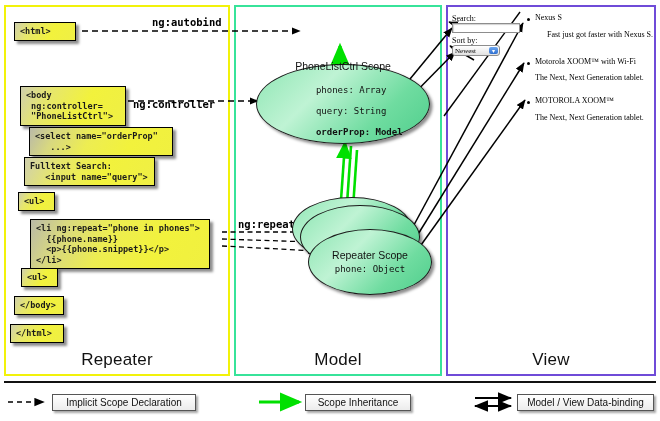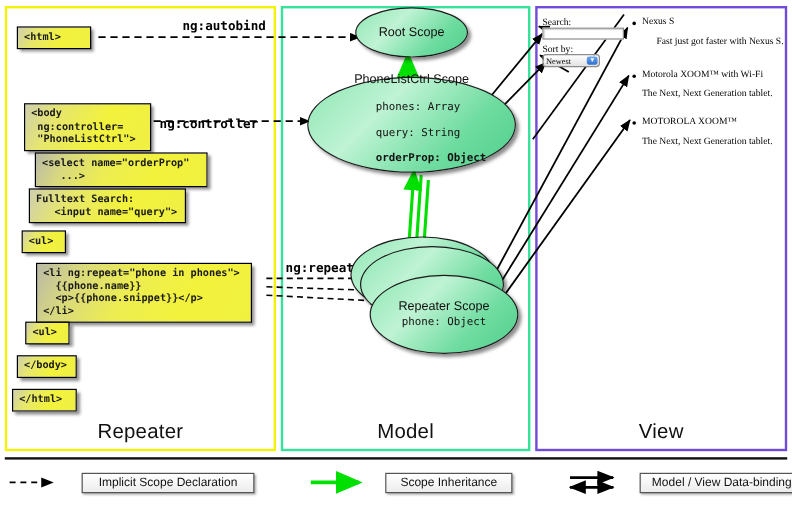--- a/index.html
+++ b/index.html
@@ -53,21 +53,21 @@
     background:linear-gradient(#6ea8f0,#2f6fd0);display:flex;align-items:center;justify-content:center;
     color:#fff;font-size:6px;line-height:6px;}
   .v-item{position:absolute;font-family:"Liberation Serif",serif;font-size:8px;color:#000;white-space:nowrap;}
   .v-bullet{position:absolute;width:3px;height:3px;border-radius:50%;background:#000;}
 
   
   #legend-rule{position:absolute;left:4px;top:381px;width:652px;height:2px;background:#111;}
   .legend-box{position:absolute;box-sizing:border-box;border:1px solid #555;
     background:linear-gradient(#ffffff,#ececec);box-shadow:1.5px 1.5px 2px rgba(0,0,0,.35);
     font-size:10px;color:#111;display:flex;align-items:center;justify-content:center;
-    font-family:"Liberation Sans",sans-serif;height:17px;margin-left:16px;}
+    font-family:"Liberation Sans",sans-serif;height:17px;}
 
   svg.overlay{position:absolute;left:0;top:0;width:660px;height:421px;pointer-events:none;}
 </style>
 </head>
 <body>
 
 <div id="stage">
 
   <div class="panel" id="panel-template">
     <div class="panel-label">Repeater</div>
@@ -140,32 +140,28 @@
   {{phone.name}}
   &lt;p&gt;{{phone.snippet}}&lt;/p&gt;
 &lt;/li&gt;</div>
 
   <div class="codebox plain" style="left:21px;top:268px;width:37px;">&lt;ul&gt;</div>
 
   <div class="codebox plain" style="left:14px;top:296px;width:50px;">&lt;/body&gt;</div>
 
   <div class="codebox plain" style="left:10px;top:324px;width:54px;">&lt;/html&gt;</div>
 
-  <div class="ellipse" style="left:296px;top:6px;width:92px;height:40px;">
-    <div class="title">Root
-Scope</div>
-  </div>
 
   <div class="ellipse" style="left:256px;top:64px;width:172px;height:78px;align-items:center;">
     <div class="title">PhoneListCtrl
 Scope</div>
     <div class="props">
       <span>phones: Array</span><br>
       <span>query: String</span><br>
-      <b>orderProp: Object</b>
+      <b>orderProp: Model</b>
     </div>
   </div>
 
   <div class="ellipse" style="left:292px;top:197px;width:118px;height:62px;"></div>
   <div class="ellipse" style="left:300px;top:205px;width:118px;height:62px;"></div>
   <div class="ellipse" style="left:308px;top:229px;width:122px;height:64px;">
     <div class="title">Repeater
 Scope</div>
     <div class="props">phone: Object</div>
   </div>

